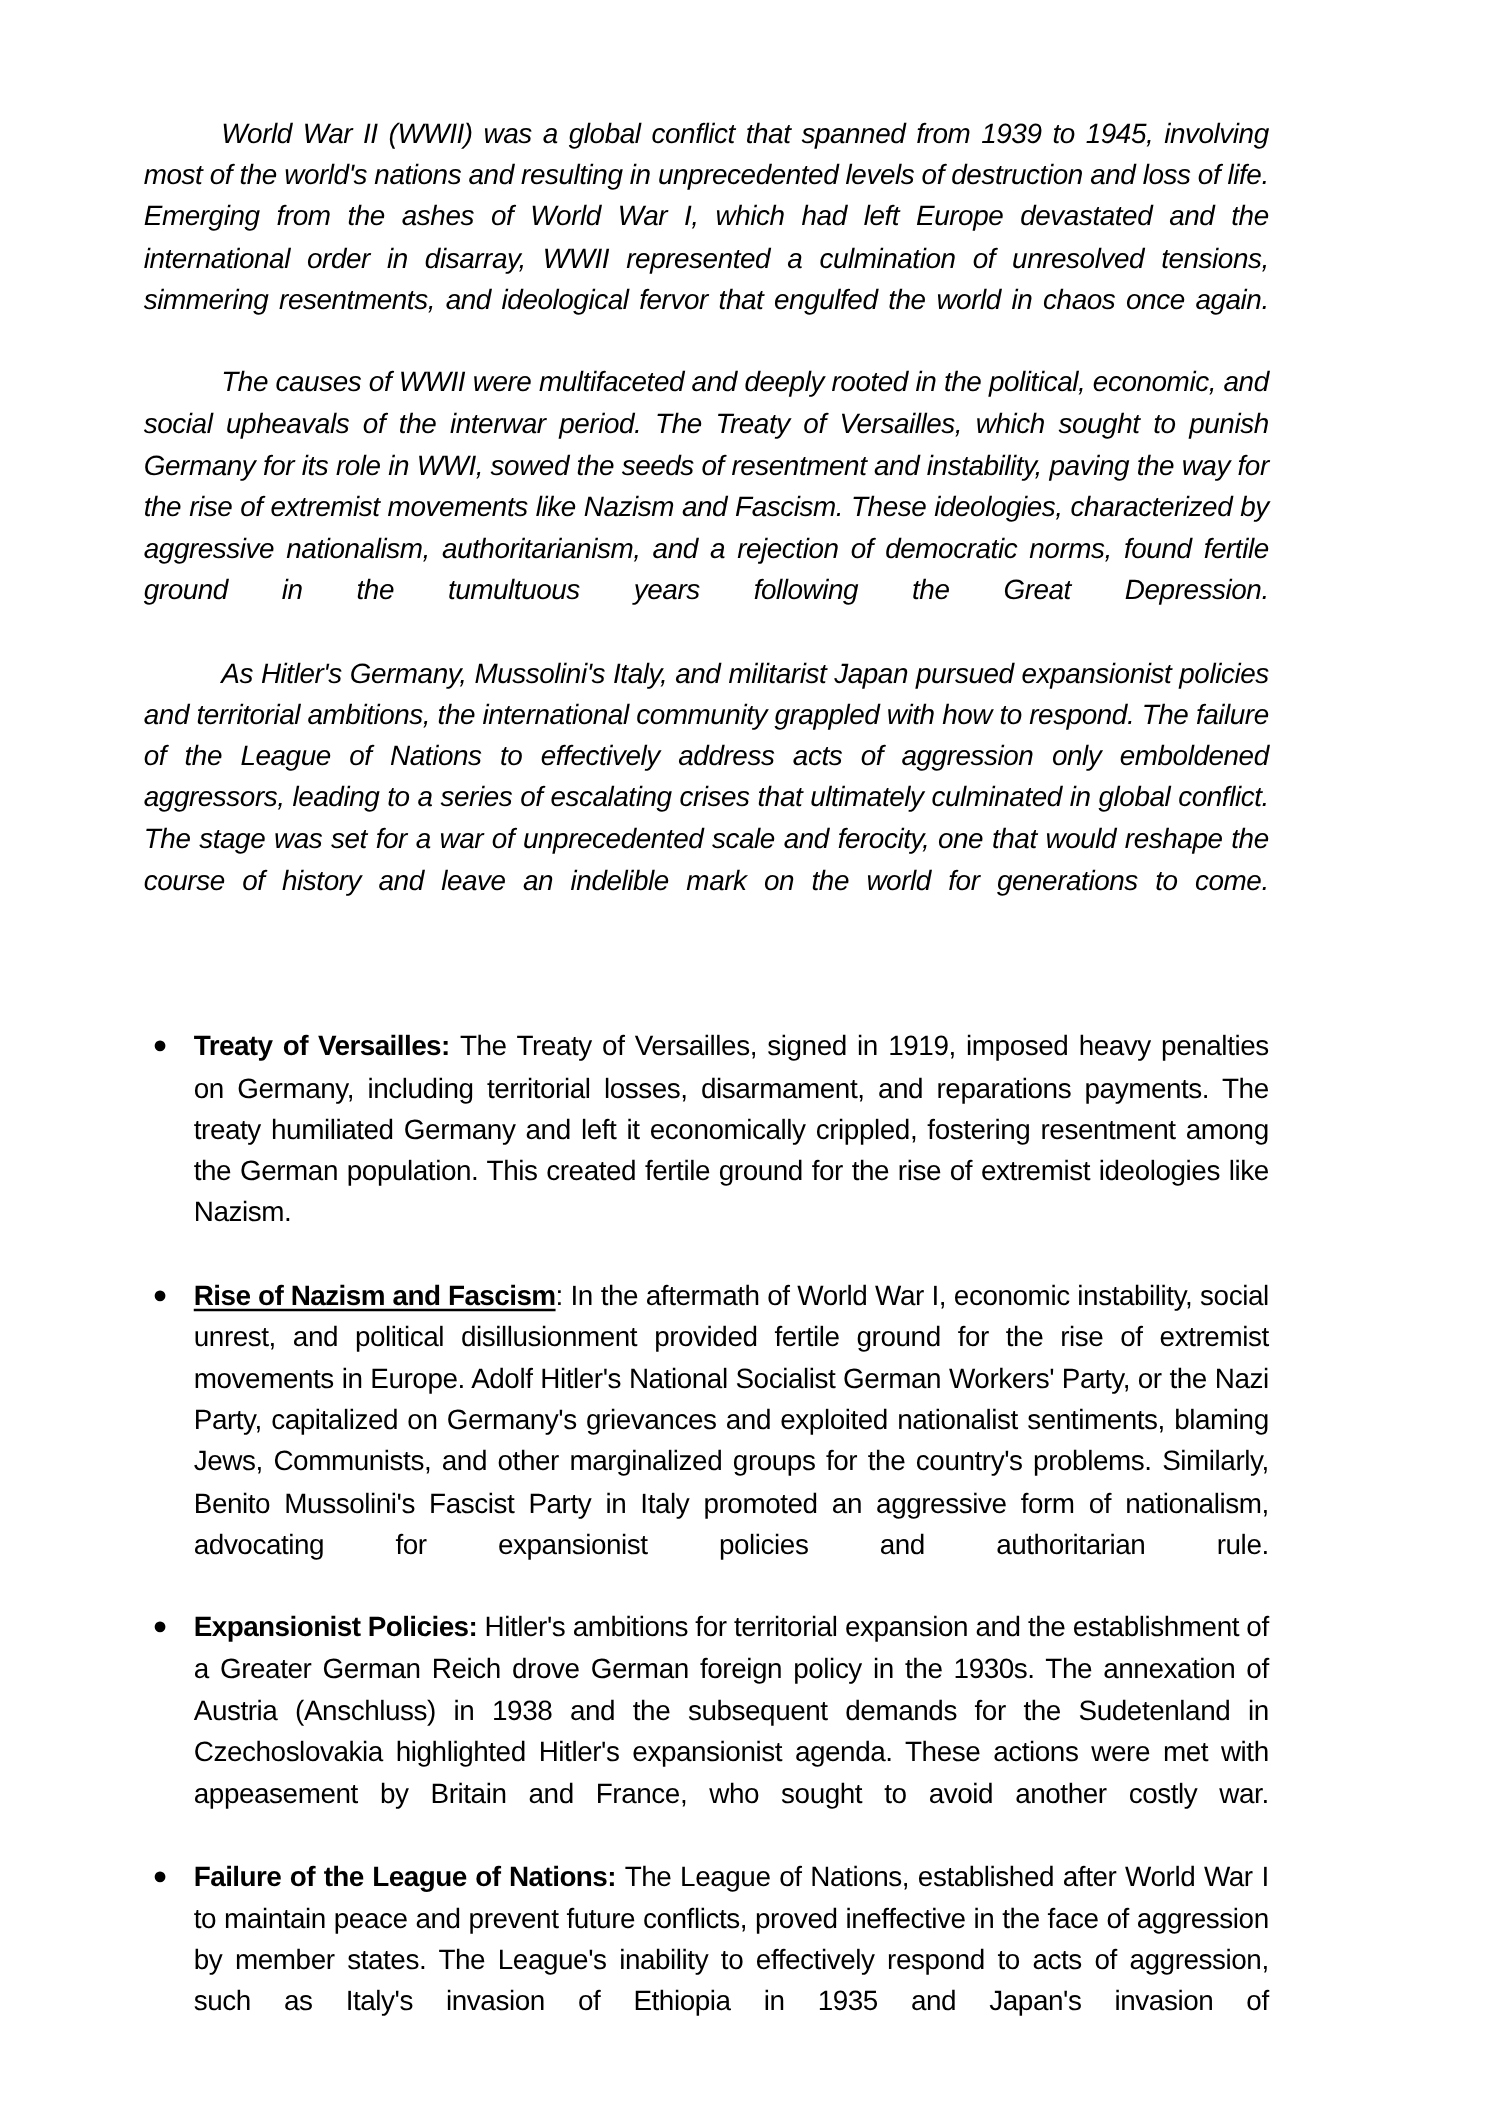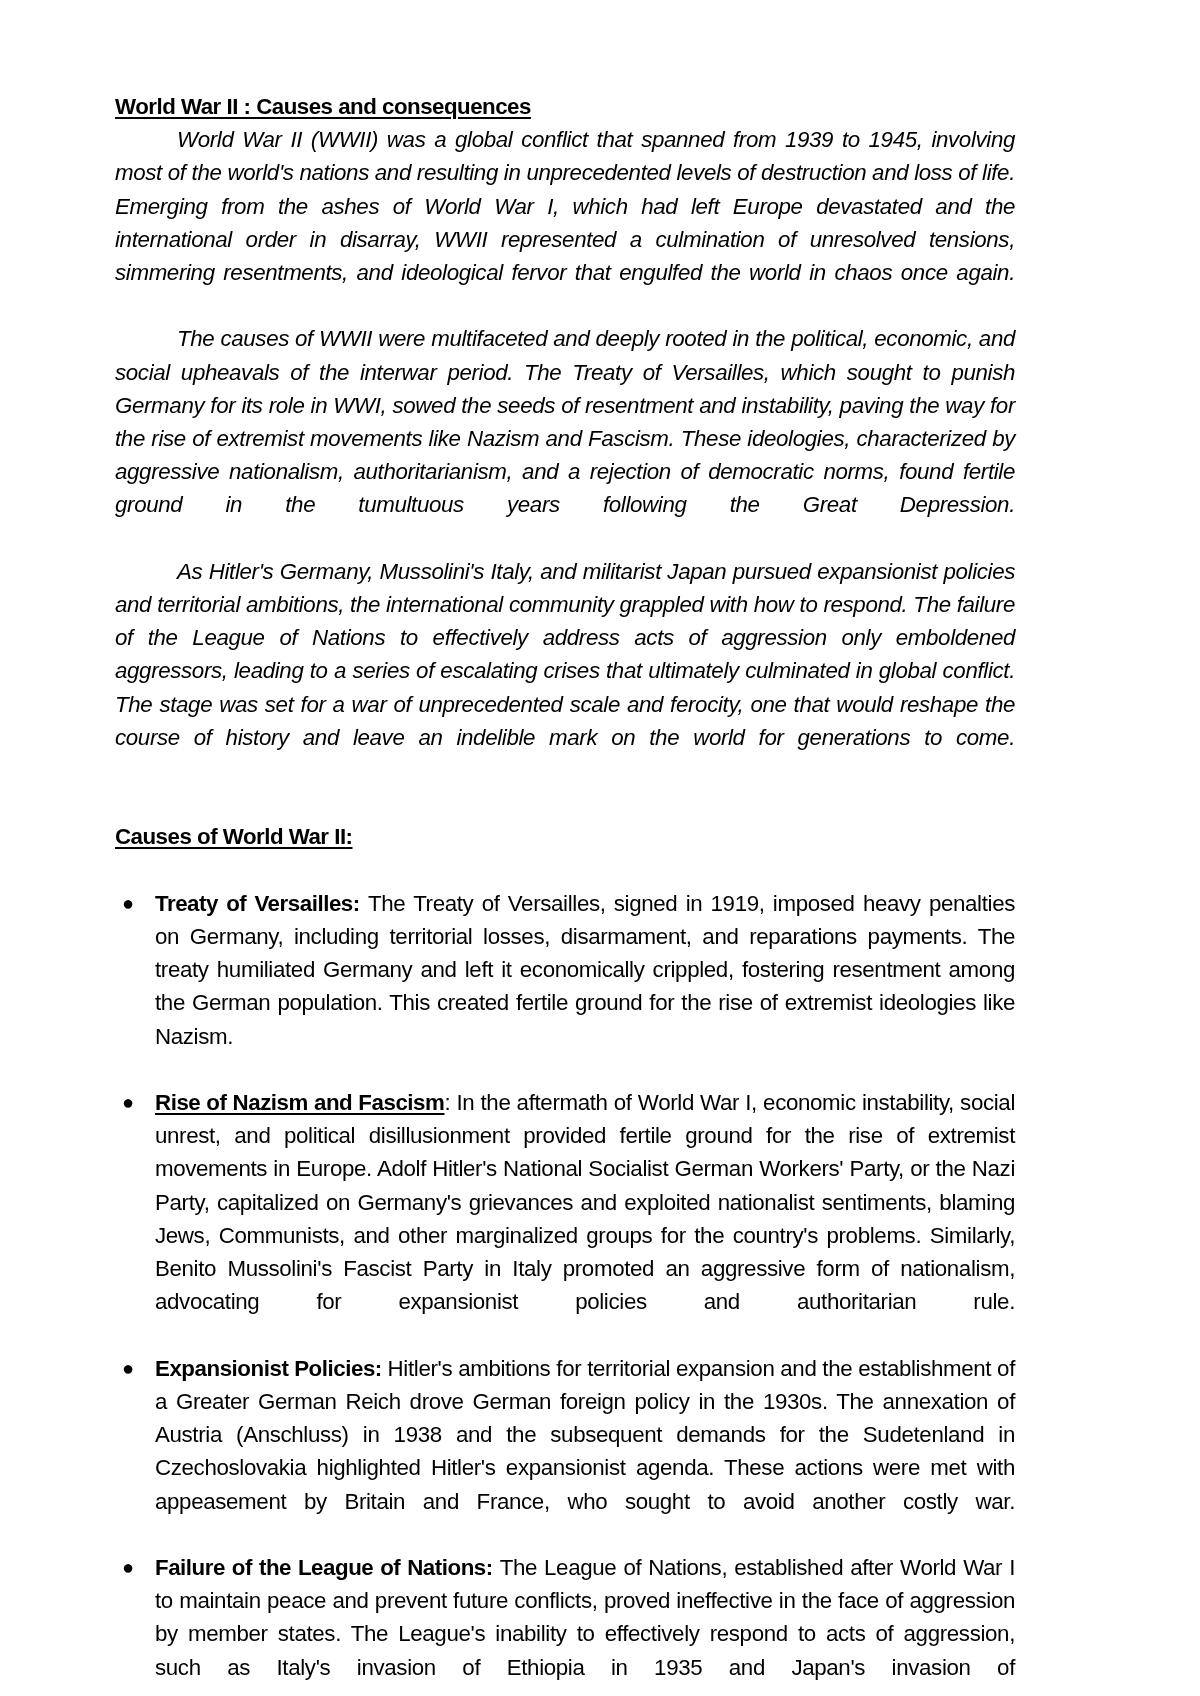--- a/index.html
+++ b/index.html
@@ -104,29 +104,27 @@
     display: inline-block;
     width: 100%;
   }
 </style>
 </head>
 <body>
 
 <div id="page">
   <div class="doc">
 
-    <div class="h-title">World War II : Causes and consequences</div>
 
     <p class="para">World War II (WWII) was a global conflict that spanned from 1939 to 1945, involving most of the world's nations and resulting in unprecedented levels of destruction and loss of life. Emerging from the ashes of World War I, which had left Europe devastated and the international order in disarray, WWII represented a culmination of unresolved tensions, simmering resentments, and ideological fervor that engulfed the world in chaos once again.</p>
     <p class="para">The causes of WWII were multifaceted and deeply rooted in the political, economic, and social upheavals of the interwar period. The Treaty of Versailles, which sought to punish Germany for its role in WWI, sowed the seeds of resentment and instability, paving the way for the rise of extremist movements like Nazism and Fascism. These ideologies, characterized by aggressive nationalism, authoritarianism, and a rejection of democratic norms, found fertile ground in the tumultuous years following the Great Depression.</p>
     <p class="para">As Hitler's Germany, Mussolini's Italy, and militarist Japan pursued expansionist policies and territorial ambitions, the international community grappled with how to respond. The failure of the League of Nations to effectively address acts of aggression only emboldened aggressors, leading to a series of escalating crises that ultimately culminated in global conflict. The stage was set for a war of unprecedented scale and ferocity, one that would reshape the course of history and leave an indelible mark on the world for generations to come.</p>
 
     <div class="spacer-blank"></div>
 
-    <div class="h-section">Causes of World War II:</div>
 
     <div class="spacer-blank"></div>
 
     <ul class="bullets">
 
       <li>
         <span class="bullet-dot">●</span><span class="lead">Treaty of Versailles: </span><span>The Treaty of Versailles, signed in 1919, imposed heavy penalties on Germany, including territorial losses, disarmament, and reparations payments. The treaty humiliated Germany and left it economically crippled, fostering resentment among the German population. This created fertile ground for the rise of extremist ideologies like Nazism.</span>
       </li>
 
       <li>

